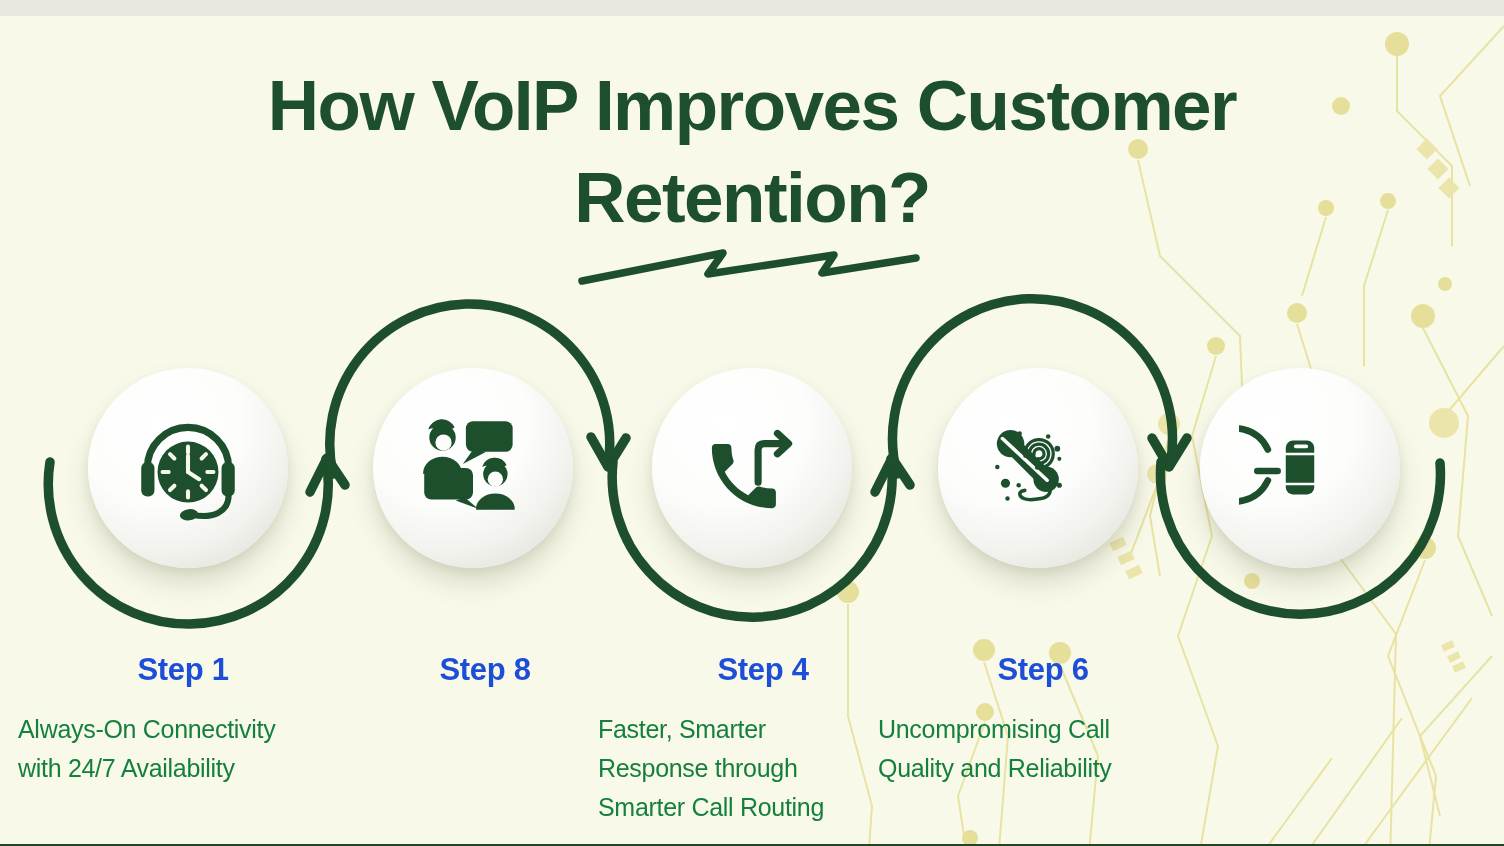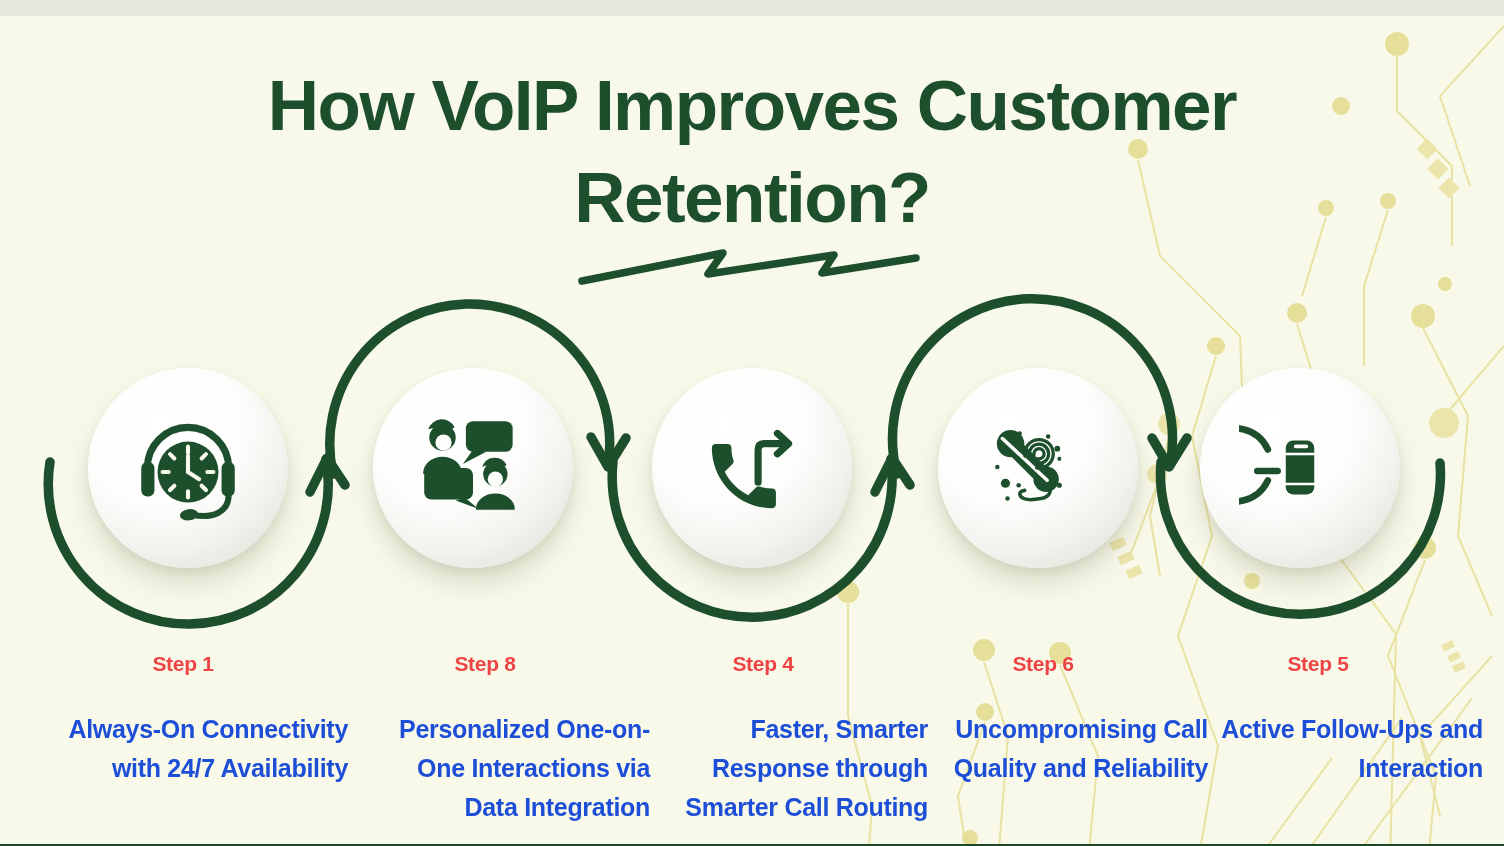--- a/index.html
+++ b/index.html
@@ -18,25 +18,25 @@
   .squiggle{position:absolute;left:572px;top:224px;width:352px;height:46px;}
   .sphere{
     position:absolute;top:352px;width:200px;height:200px;border-radius:50%;
     background:radial-gradient(circle at 36% 28%, #ffffff 0%, #fdfdfc 42%, #f2f2ee 66%, #e3e3dc 88%, #d9d9d1 100%);
     box-shadow:0 16px 26px rgba(110,110,80,.20), 0 5px 10px rgba(110,110,80,.10);
     display:flex;align-items:center;justify-content:center;
   }
   .sphere svg{width:122px;height:122px;}
   .step-label{
     position:absolute;top:636px;width:320px;text-align:center;
-    color:#ef4444;font-size:21px;font-weight:800;letter-spacing:-.3px;
+    color:#1d4ed8;font-size:31px;font-weight:800;letter-spacing:-.3px;
   }
   .step-desc{
-    position:absolute;top:694px;width:330px;text-align:right;
-    color:#1d4ed8;font-size:25px;font-weight:700;line-height:39px;
+    position:absolute;top:694px;width:330px;text-align:left;
+    color:#15803d;font-size:25px;font-weight:400;line-height:39px;
     white-space:pre-line;letter-spacing:-.3px;
   }
   .footer-bar{position:absolute;left:0;bottom:0;width:1504px;height:18px;background:#1c4828;}
   .ic{fill:#1d4f2d;}
   .st{stroke:#1d4f2d;fill:none;}
 </style>
 </head>
 <body>
 
 <div class="stage">
@@ -218,29 +218,23 @@
       <rect x="54" y="37" width="14" height="3.5" rx="1.75" fill="#fdfdfc"></rect>
       <rect class="ic" x="46" y="47.5" width="28" height="27"></rect>
       <path class="ic" d="M46 77 h28 v2 a7 7 0 0 1 -7 7 h-14 a7 7 0 0 1 -7 -7 z"></path>
     </svg>
   </div>
 
   <div class="step-label" style="left:23px">Step 1</div>
   <div class="step-label" style="left:325px">Step 8</div>
   <div class="step-label" style="left:603px">Step 4</div>
   <div class="step-label" style="left:883px">Step 6</div>
-  <div class="step-label" style="left:1158px">Step 5</div>
 
   <div class="step-desc" style="left:18px">Always-On Connectivity
 with 24/7 Availability</div>
-  <div class="step-desc" style="left:320px">Personalized One-on-
-One Interactions via
-Data Integration</div>
   <div class="step-desc" style="left:878px">Uncompromising Call
 Quality and Reliability</div>
   <div class="step-desc" style="left:598px">Faster, Smarter
 Response through
 Smarter Call Routing</div>
-  <div class="step-desc" style="left:1153px">Active Follow-Ups and
-Interaction</div>
 
   <div class="footer-bar"></div>
 </div>
 
 </body></html>

